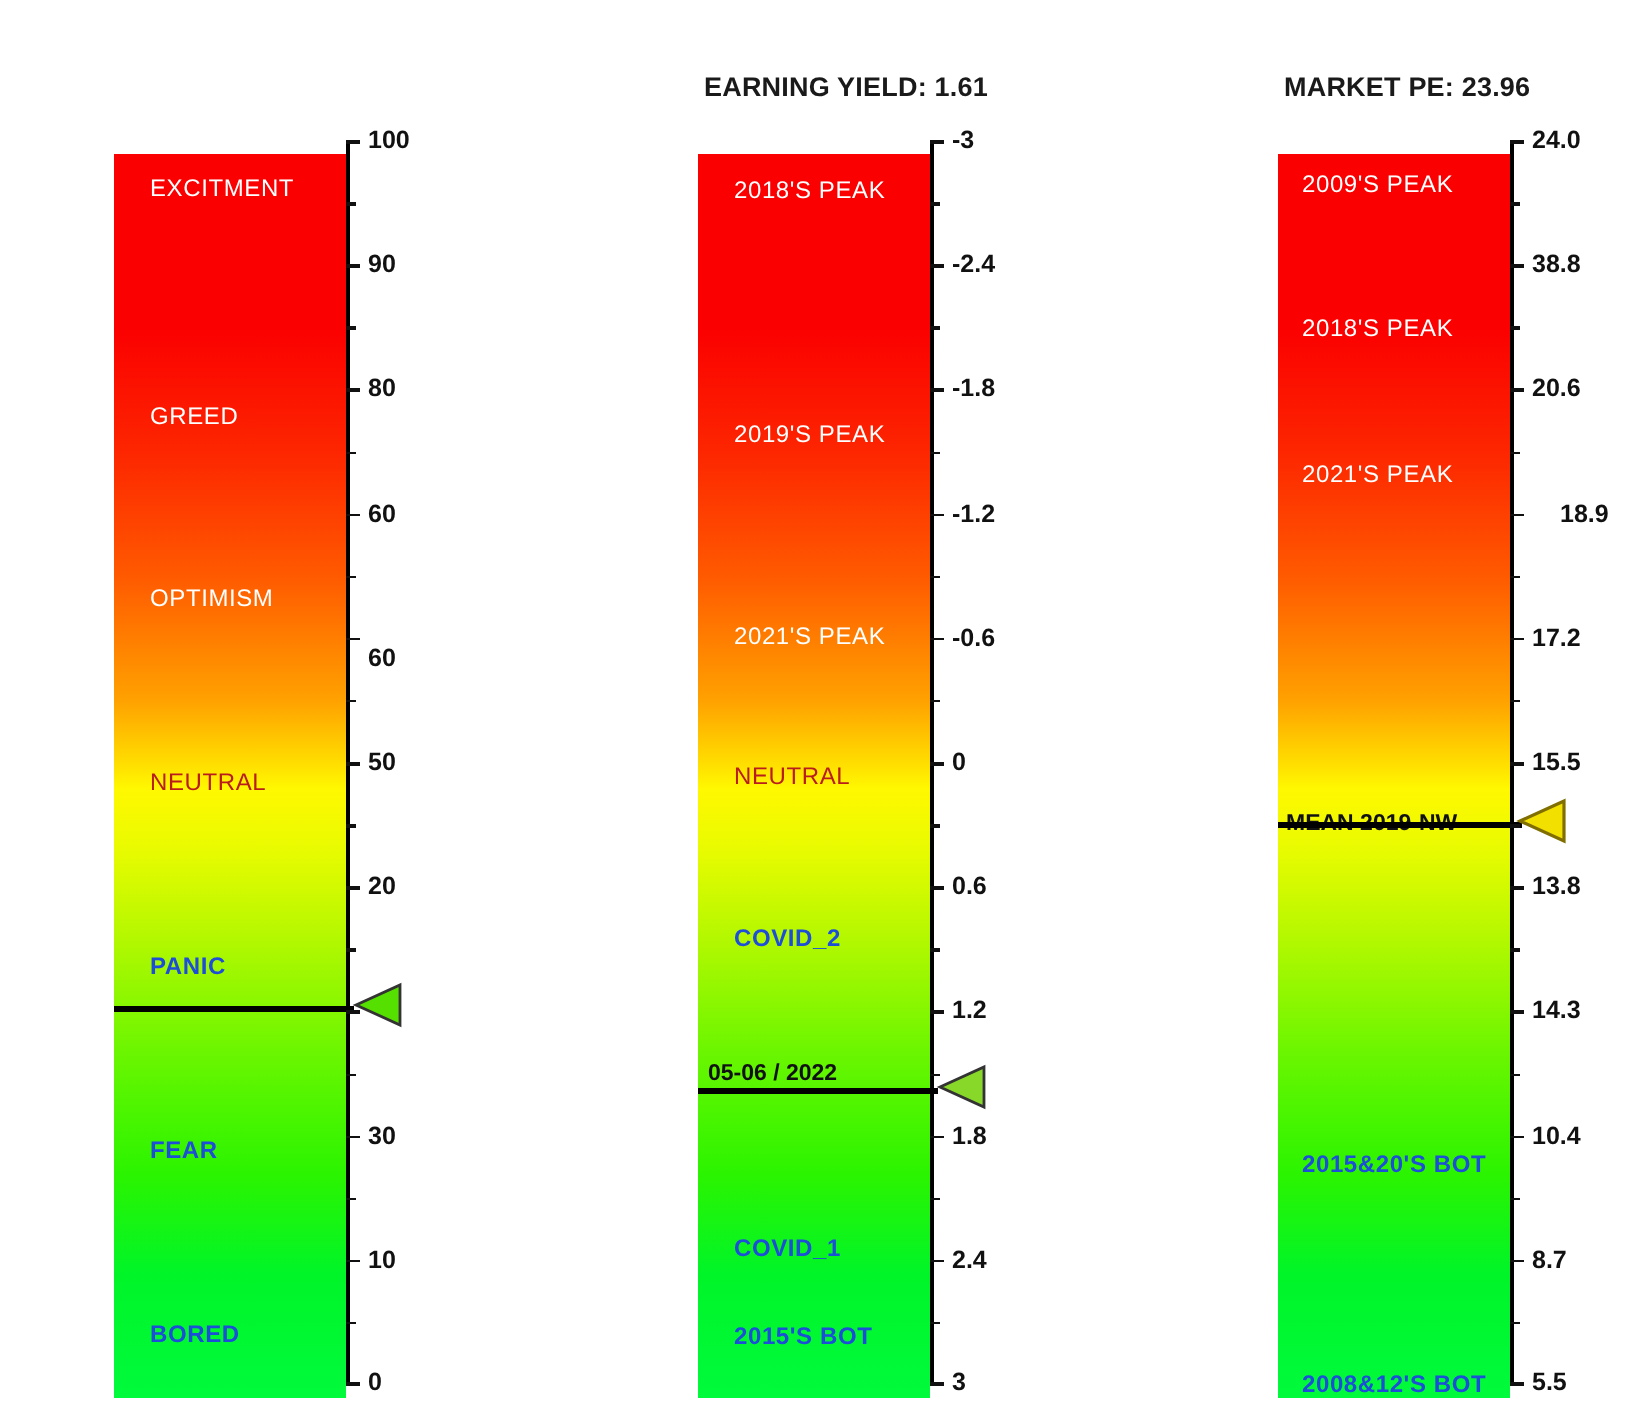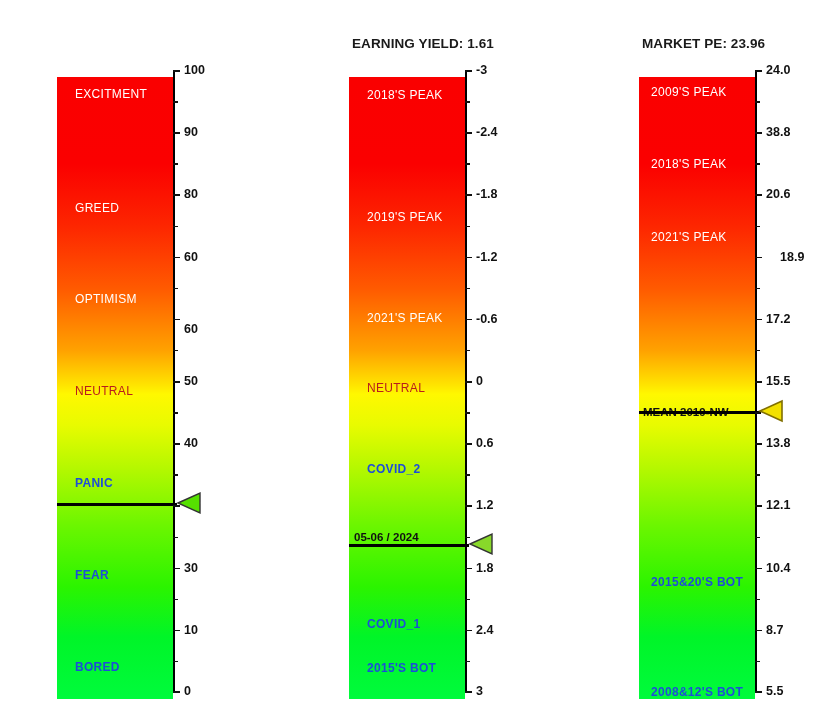--- a/index.html
+++ b/index.html
@@ -157,21 +157,21 @@
     <div class="tick major" style="top:186.6px;"></div>
     <div class="tick-label" style="top:186.6px;">60</div>
     <div class="tick minor" style="top:217.7px;"></div>
     <div class="tick major" style="top:248.8px;"></div>
     <div class="tick-label" style="top:259px;">60</div>
     <div class="tick minor" style="top:279.9px;"></div>
     <div class="tick major" style="top:311px;"></div>
     <div class="tick-label" style="top:311px;">50</div>
     <div class="tick minor" style="top:342.1px;"></div>
     <div class="tick major" style="top:373.2px;"></div>
-    <div class="tick-label" style="top:373.2px;">40</div>
+    <div class="tick-label" style="top:373.2px;">20</div>
     <div class="tick minor" style="top:404.3px;"></div>
     <div class="tick major" style="top:435.4px;"></div>
     <div class="tick minor" style="top:466.5px;"></div>
     <div class="tick major" style="top:497.6px;"></div>
     <div class="tick-label" style="top:497.6px;">30</div>
     <div class="tick minor" style="top:528.7px;"></div>
     <div class="tick major" style="top:559.8px;"></div>
     <div class="tick-label" style="top:559.8px;">10</div>
     <div class="tick minor" style="top:590.9px;"></div>
     <div class="tick major" style="top:621px;"></div>
@@ -187,21 +187,21 @@
 
     <div class="zone-label light" style="top:17.5px;">2018'S PEAK</div>
     <div class="zone-label light" style="top:140.0px;">2019'S PEAK</div>
     <div class="zone-label light" style="top:240.5px;">2021'S PEAK</div>
     <div class="zone-label gray" style="top:311.0px;">NEUTRAL</div>
     <div class="zone-label dark" style="top:391.9px;">COVID_2</div>
     <div class="zone-label dark" style="top:547.4px;">COVID_1</div>
     <div class="zone-label dark" style="top:590.9px;">2015'S BOT</div>
   </div>
 
-  <div class="pointer-label" style="left:64px; top:537px;">05-06 / 2024</div>
+  <div class="pointer-label" style="left:64px; top:537px;">05-06 / 2022</div>
   <div class="pointer-line" style="left:59px; width:120px; top:544px;"></div>
   <div class="pointer-arrow" style="left:178px; top:545.5px;">
     <svg width="26" height="26" viewBox="0 0 26 26">
       <polygon points="2,13 24,3 24,23" fill="#88d82a" stroke="#333333" stroke-width="1.4" stroke-linejoin="miter"></polygon>
     </svg>
   </div>
 
   <div class="axis" style="left:175px;">
     <div class="axis-line"></div>
 
@@ -279,21 +279,21 @@
     <div class="tick major" style="top:248.8px;"></div>
     <div class="tick-label" style="top:248.8px;">17.2</div>
     <div class="tick minor" style="top:279.9px;"></div>
     <div class="tick major" style="top:311px;"></div>
     <div class="tick-label" style="top:311px;">15.5</div>
     <div class="tick minor" style="top:342.1px;"></div>
     <div class="tick major" style="top:373.2px;"></div>
     <div class="tick-label" style="top:373.2px;">13.8</div>
     <div class="tick minor" style="top:404.3px;"></div>
     <div class="tick major" style="top:435.4px;"></div>
-    <div class="tick-label" style="top:435.4px;">12.1</div>
+    <div class="tick-label" style="top:435.4px;">14.3</div>
     <div class="tick minor" style="top:466.5px;"></div>
     <div class="tick major" style="top:497.6px;"></div>
     <div class="tick-label" style="top:497.6px;">10.4</div>
     <div class="tick minor" style="top:528.7px;"></div>
     <div class="tick major" style="top:559.8px;"></div>
     <div class="tick-label" style="top:559.8px;">8.7</div>
     <div class="tick minor" style="top:590.9px;"></div>
     <div class="tick major" style="top:621px;"></div>
     <div class="tick-label" style="top:621px;">5.5</div>
   </div>

